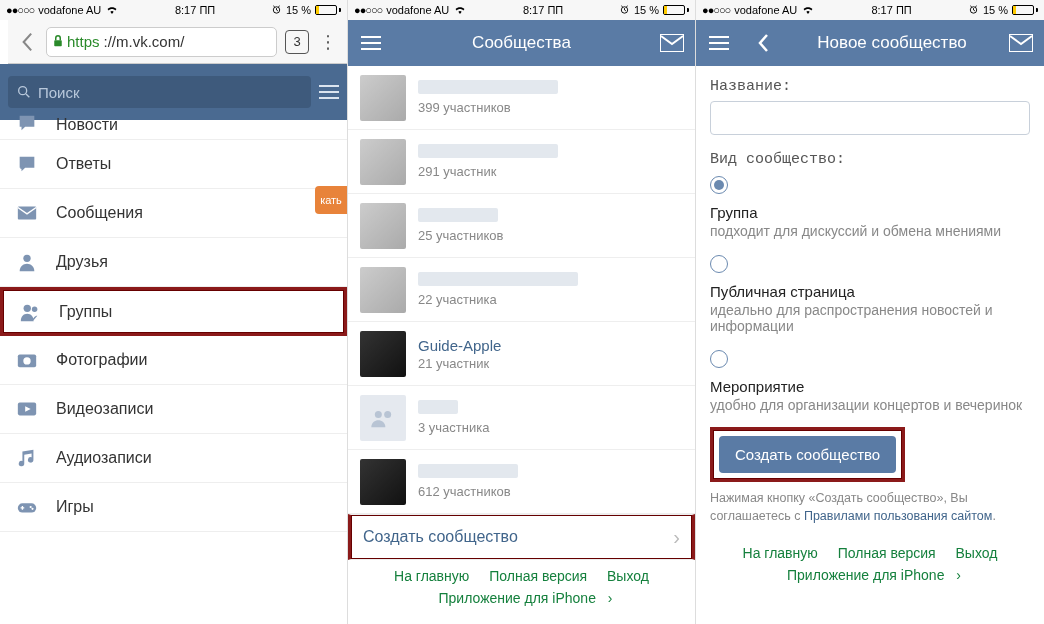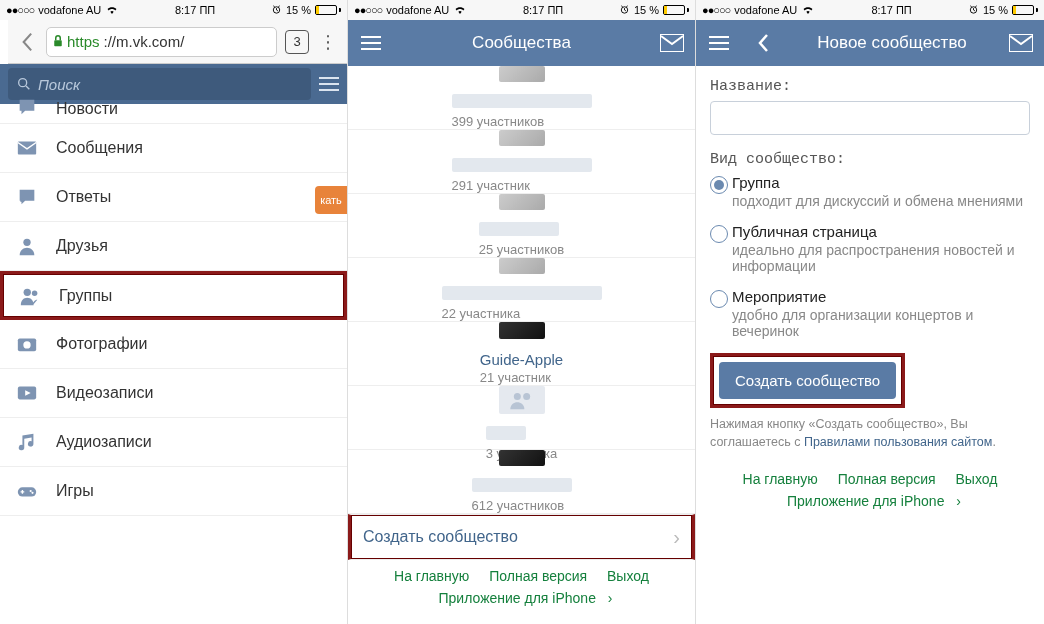--- a/index.html
+++ b/index.html
@@ -29,50 +29,50 @@
   .tabcount { width: 24px; height: 24px; border: 1.5px solid #555; border-radius: 4px; display: flex; align-items: center; justify-content: center; font-size: 13px; color: #333; }
   .dots3 { width: 22px; text-align: center; line-height: 6px; font-size: 18px; color: #555; }
 
   
   .vkbar { height: 46px; background: #5a7ba5; display: flex; align-items: center; justify-content: space-between; padding: 0 10px; color: #fff; }
   .vkbar .title { font-size: 17px; }
   .ham, .mail, .back { width: 26px; height: 26px; display: flex; align-items: center; justify-content: center; }
   .ham span { display: block; width: 20px; height: 2px; background: #fff; box-shadow: 0 -6px 0 #fff, 0 6px 0 #fff; }
 
   
-  .searchbar { height: 40px; background: #4a6a91; display: flex; align-items: center; padding: 0 8px; gap: 8px; font-style: italic; }
+  .searchbar { height: 56px; background: #4a6a91; display: flex; align-items: center; padding: 0 8px; gap: 8px; }
   .searchbox { flex: 1; height: 32px; background: #3e5a7c; border-radius: 4px; display: flex; align-items: center; padding: 0 8px; gap: 6px; color: #b8c8db; font-size: 15px; }
   .ham2 span { display: block; width: 20px; height: 2px; background: #dbe4ef; box-shadow: 0 -6px 0 #dbe4ef, 0 6px 0 #dbe4ef; }
 
   
   .menu { background: #fff; }
   .menu-item { height: 49px; display: flex; align-items: center; padding: 0 14px; gap: 16px; border-bottom: 1px solid #eee; color: #333; font-size: 16px; }
   .menu-item.partial { height: 20px; padding-top: 0; align-items: flex-start; color: #333; }
   .micon { width: 26px; height: 26px; display: flex; align-items: center; justify-content: center; color: #7e94b2; }
   .micon svg { width: 22px; height: 22px; fill: #7e94b2; }
   .hl-red { border: 3px solid #8b1a1a; box-shadow: 0 0 0 1px #600 inset; }
 
   
   .comm { background: #fff; }
-  .comm-item { height: 64px; display: flex; align-items: center; padding: 0 12px; gap: 12px; border-bottom: 1px solid #eee; flex-direction: column; }
+  .comm-item { height: 64px; display: flex; align-items: center; padding: 0 12px; gap: 12px; border-bottom: 1px solid #eee; }
   .avatar { width: 46px; height: 46px; background: linear-gradient(135deg,#ccc,#aaa); border-radius: 2px; filter: blur(0.5px); }
   .avatar.dark { background: linear-gradient(135deg,#333,#111); }
   .avatar.plain { background: #e5e9ef; display:flex; align-items:center; justify-content:center; }
   .ctext .ctitle { font-size: 15px; color: #41658b; }
   .ctext .ctitle.blurred { color: transparent; text-shadow: 0 0 6px #41658b; background: rgba(65,101,139,.15); border-radius:2px; display:inline-block; width:140px; height:14px; }
   .ctext .csub { font-size: 13px; color: #888; margin-top: 2px; }
   .create-row { height: 46px; display: flex; align-items: center; justify-content: space-between; padding: 0 12px; color: #41658b; font-size: 16px; border-top: 1px solid #eee; border-bottom: 1px solid #eee; }
   .create-row .chev2 { color: #bbb; font-size: 20px; }
 
   
   .form { padding: 12px 14px; background: #fff; }
   .lbl { font-size: 15px; color: #555; margin-bottom: 6px; font-family: Liberation Mono, monospace; }
   .tin { width: 100%; height: 34px; border: 1px solid #c8d0da; border-radius: 4px; margin-bottom: 16px; padding: 0 8px; font-size: 15px; }
   .radios { margin-top: 4px; }
-  .radio { display: flex; gap: 4px; margin-bottom: 14px; }
+  .radio { display: flex; gap: 10px; margin-bottom: 14px; flex-direction: column; }
   .rdot { width: 18px; height: 18px; border: 1.5px solid #6b8ab0; border-radius: 50%; flex-shrink: 0; margin-top: 2px; position: relative; }
   .rdot.sel::after { content: ""; position: absolute; inset: 3px; background: #6b8ab0; border-radius: 50%; }
   .rlbl { font-size: 15px; color: #222; }
   .rdesc { font-size: 14px; color: #888; margin-top: 2px; }
   .createbtn-wrap { display: inline-block; padding: 6px; }
   .createbtn { background: #5a7ba5; color: #fff; border: none; border-radius: 4px; padding: 10px 16px; font-size: 15px; cursor: pointer; }
   .agree { font-size: 12.5px; color: #888; margin-top: 8px; line-height: 1.4; }
   .agree a { color: #41658b; text-decoration: none; }
 
   
@@ -148,34 +148,34 @@
         <span class="micon" style="margin-top:-10px">
             <svg viewBox="0 0 24 24">
               <path d="M4 4h16v12H10l-4 4v-4H4z"></path>
             </svg>
           </span>
         <span style="margin-top:-4px">Новости</span>
       </div>
       <div class="menu-item">
         <span class="micon">
             <svg viewBox="0 0 24 24">
+              <path d="M4 4h16v12H10l-4 4v-4H4z"></path>
+              <path d="M8 14l-3 3" stroke="#7e94b2" stroke-width="2"></path>
+            </svg>
+          </span>
+        <span>Ответы</span>
+      </div>
+      <div class="menu-item">
+        <span class="micon">
+            <svg viewBox="0 0 24 24">
               <rect x="2" y="5" width="20" height="14" rx="1"></rect>
               <path d="M2 6l10 7 10-7" stroke="#fff" stroke-width="1.5" fill="none"></path>
             </svg>
           </span>
         <span>Сообщения</span>
-      </div>
-      <div class="menu-item">
-        <span class="micon">
-            <svg viewBox="0 0 24 24">
-              <path d="M4 4h16v12H10l-4 4v-4H4z"></path>
-              <path d="M8 14l-3 3" stroke="#7e94b2" stroke-width="2"></path>
-            </svg>
-          </span>
-        <span>Ответы</span>
       </div>
       <div class="menu-item">
         <span class="micon">
             <svg viewBox="0 0 24 24">
               <circle cx="12" cy="8" r="4"></circle>
               <path d="M4 22c0-5 4-8 8-8s8 3 8 8z"></path>
             </svg>
           </span>
         <span>Друзья</span>
       </div>

